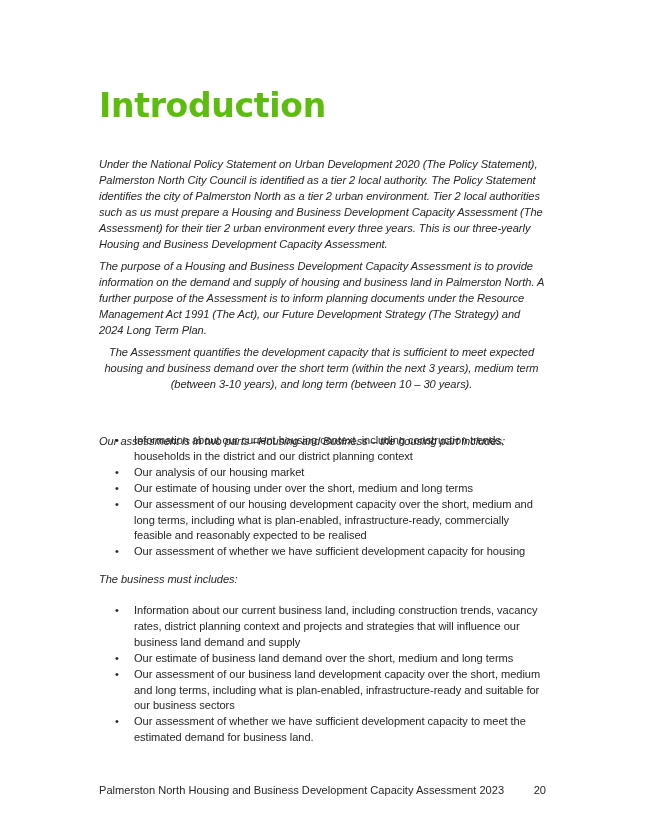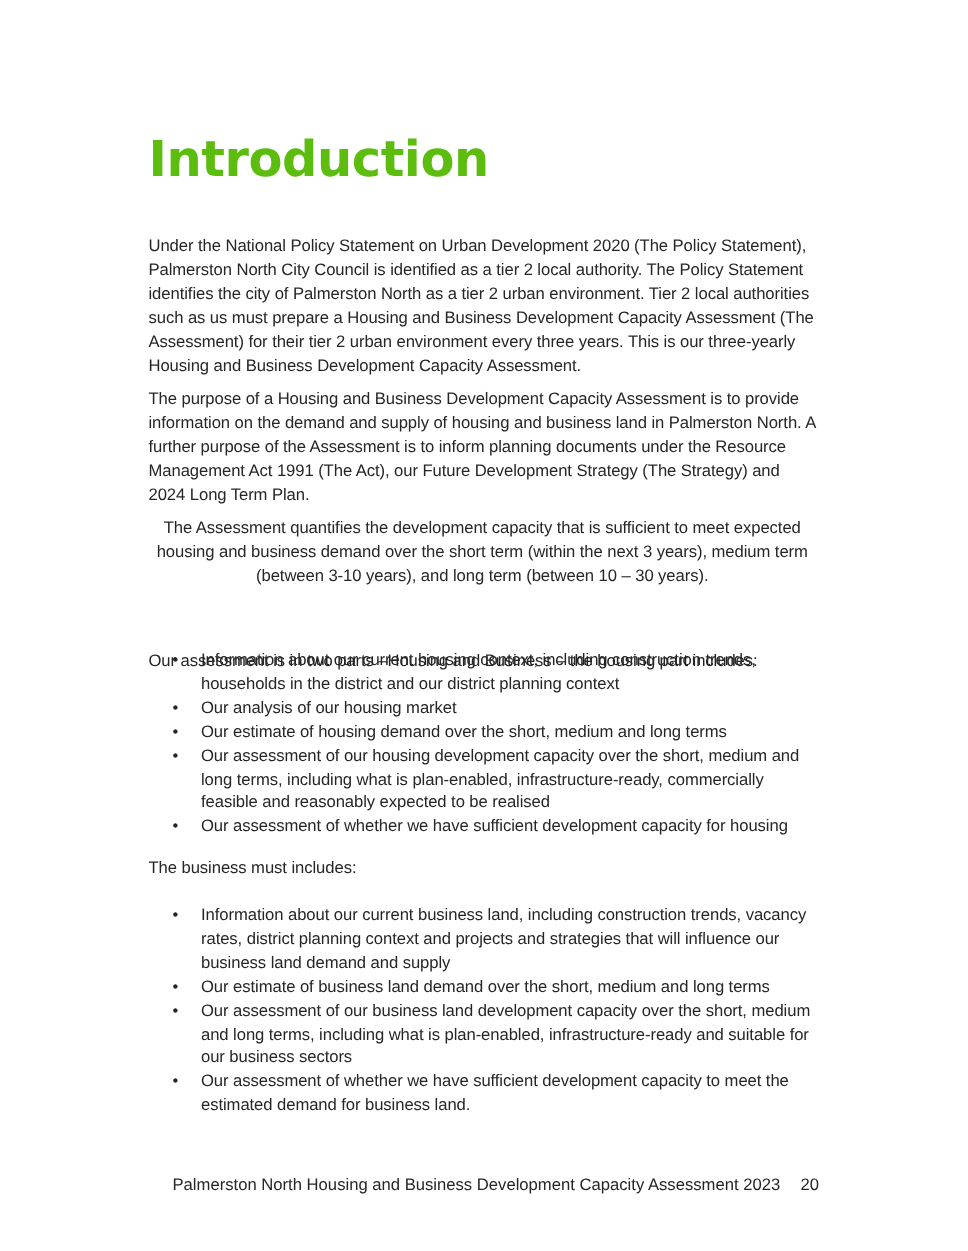--- a/index.html
+++ b/index.html
@@ -35,21 +35,21 @@
     }
     .body-text {
       position: absolute;
       left: 99px;
       width: 445px;
       font-size: 11.1px;
       line-height: 15.9px;
       color: #262626;
       letter-spacing: -0.05px;
     }
-    .para { margin: 0; }
+    .para { margin: 0; font-style: italic; }
     .p1 { top: 157px; }
     .p2 { top: 259px; }
     .p3 { top: 345px; text-align: center; }
     .p4 { top: 402px; margin-top: 32px; }
     .list1 { top: 433px; }
     .p5 { top: 572px; }
     .list2 { top: 603px; }
     ul.bullets {
       list-style: none;
       margin: 0;
@@ -68,21 +68,21 @@
     }
     .footer {
       position: absolute;
       left: 99px;
       top: 783px;
       width: 447px;
       font-size: 11.1px;
       line-height: 15px;
       color: #262626;
     }
-    .footer .footer-title { position: absolute; left: 16px; top: 0; white-space: nowrap; }
+    .footer .footer-title { position: absolute; left: 0; top: 0; white-space: nowrap; }
     .footer .page-number { position: absolute; right: 0; top: 0; }
   </style>
 </head>
 <body>
 
 <div class="page">
 
   <h1 class="title">Introduction</h1>
 
   <div class="body-text p1">
@@ -98,21 +98,21 @@
   </div>
 
   <div class="body-text p4">
     <p class="para">Our assessment is in two parts –Housing and Business – the housing part includes:</p>
   </div>
 
   <div class="body-text list1">
     <ul class="bullets">
       <li><span class="bullet">•</span><span>Information about our current housing context, including construction trends, households in the district and our district planning context</span></li>
       <li><span class="bullet">•</span><span>Our analysis of our housing market</span></li>
-      <li><span class="bullet">•</span><span>Our estimate of housing demand over the short, medium and long terms</span></li>
+      <li><span class="bullet">•</span><span>Our estimate of housing under over the short, medium and long terms</span></li>
       <li><span class="bullet">•</span><span>Our assessment of our housing development capacity over the short, medium and long terms, including what is plan-enabled, infrastructure-ready, commercially feasible and reasonably expected to be realised</span></li>
       <li><span class="bullet">•</span><span>Our assessment of whether we have sufficient development capacity for housing</span></li>
     </ul>
   </div>
 
   <div class="body-text p5">
     <p class="para">The business must includes:</p>
   </div>
 
   <div class="body-text list2">

